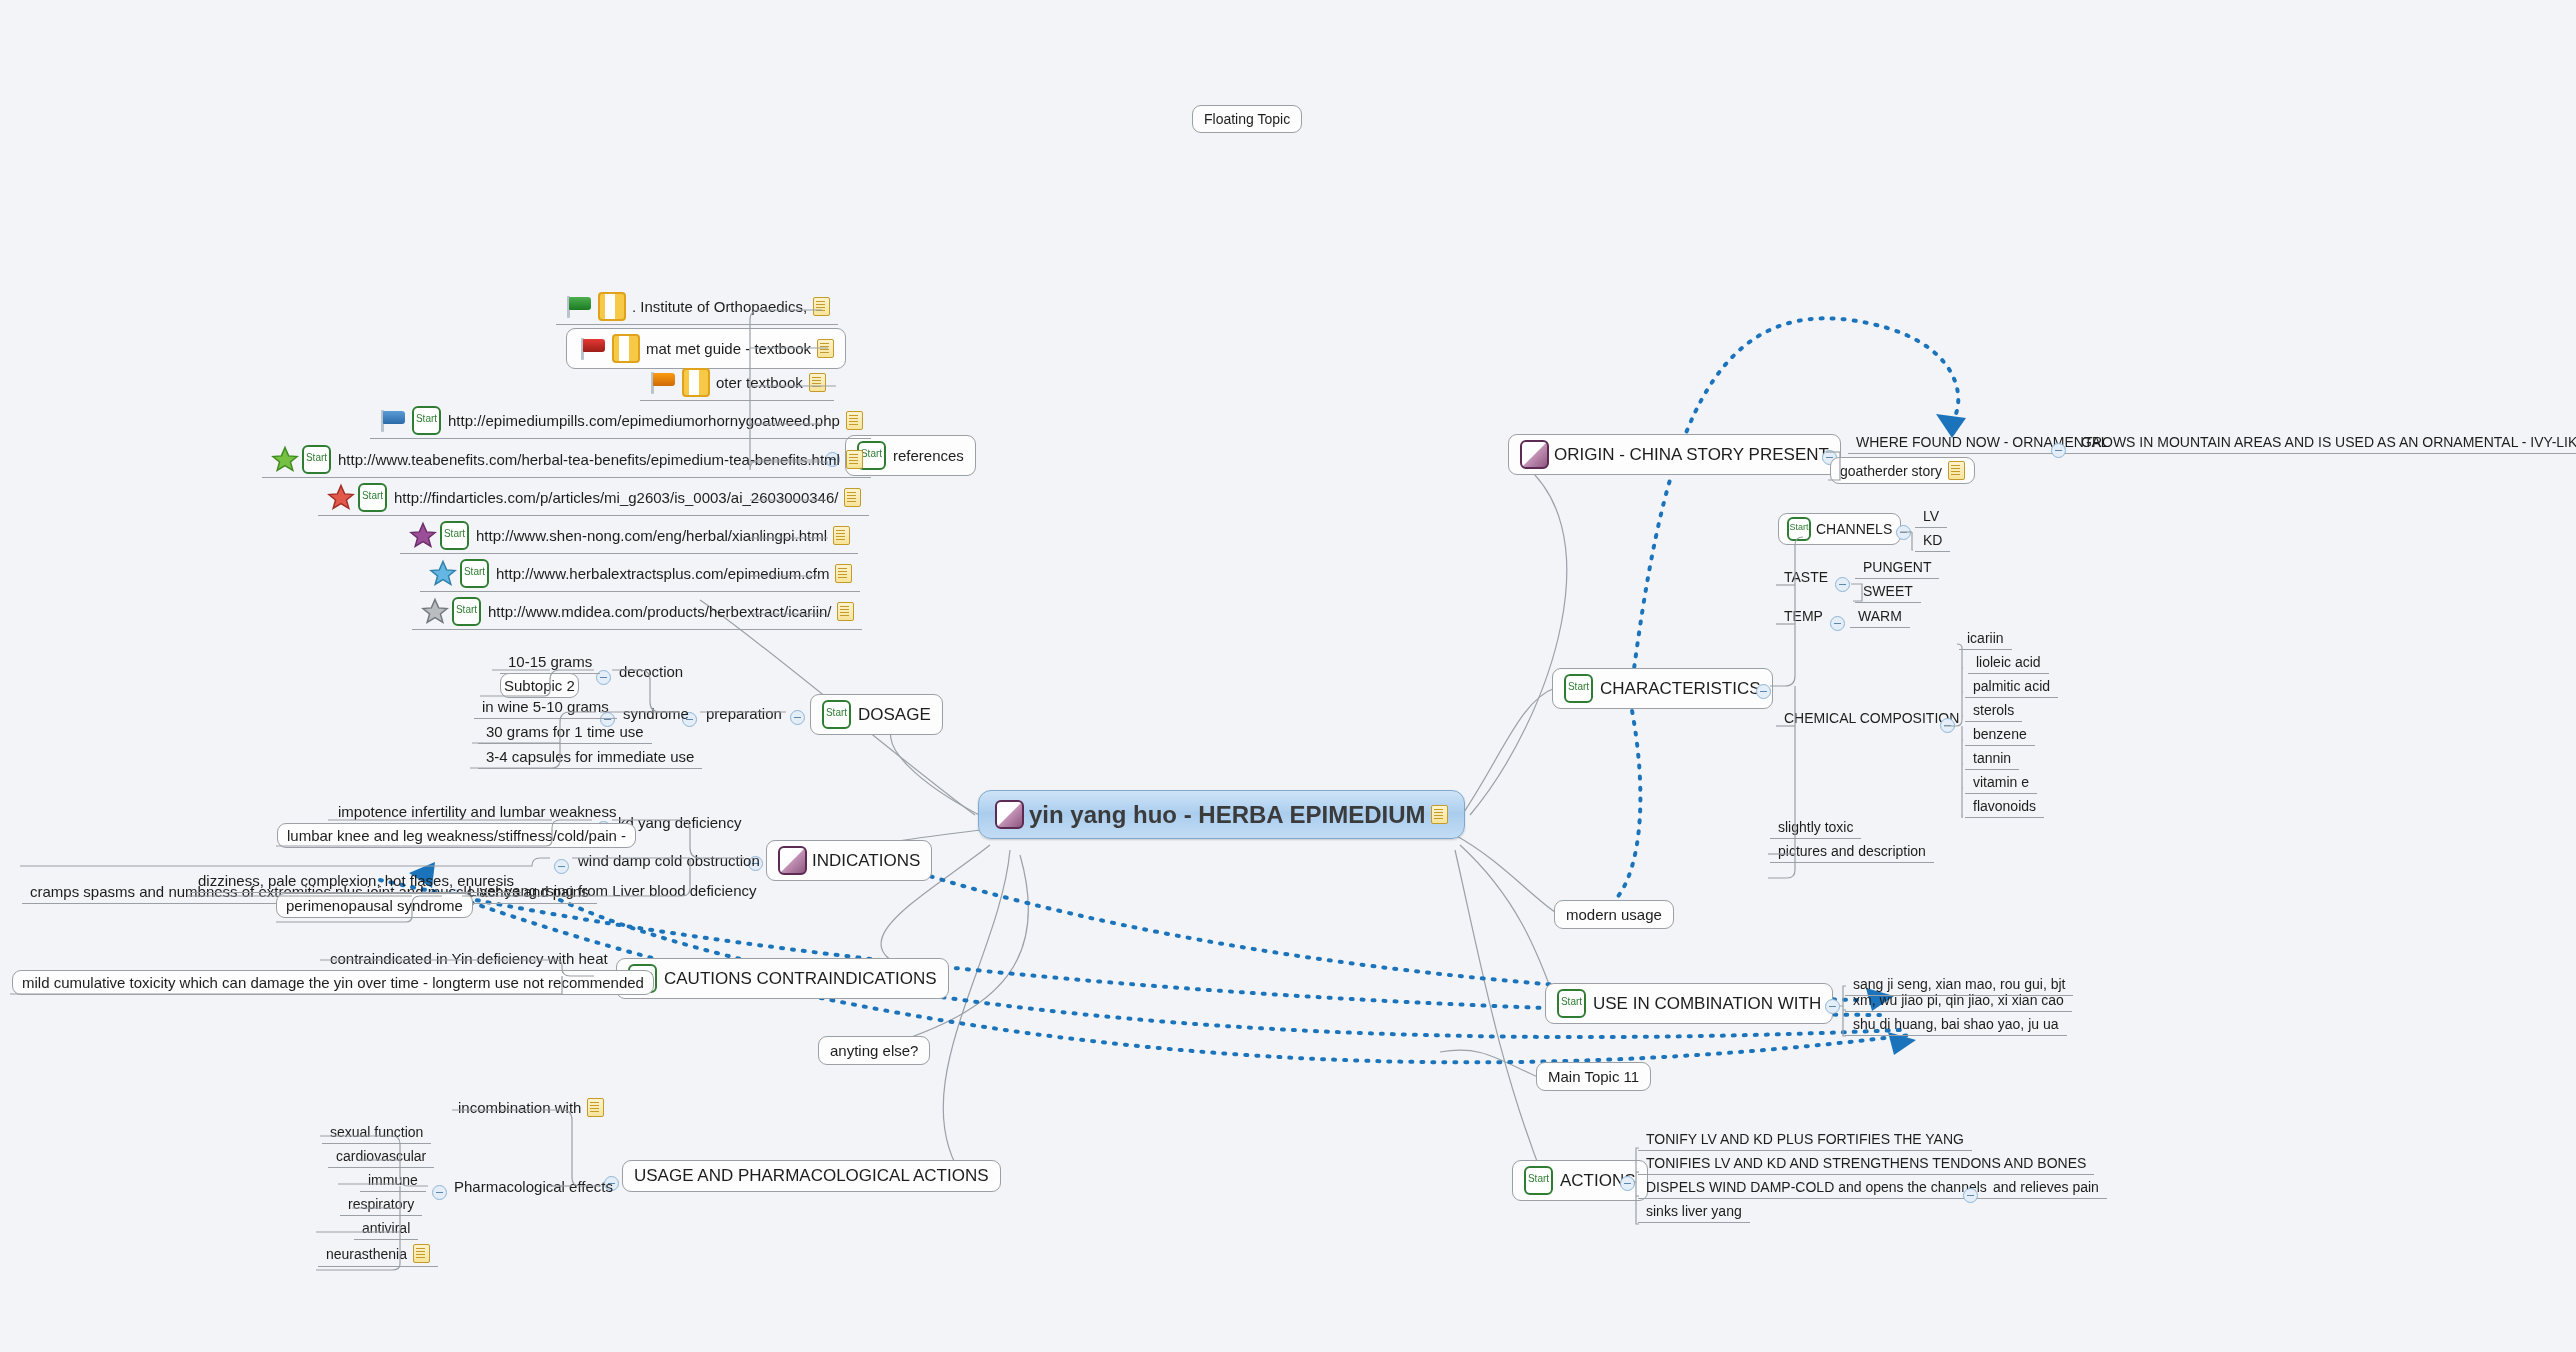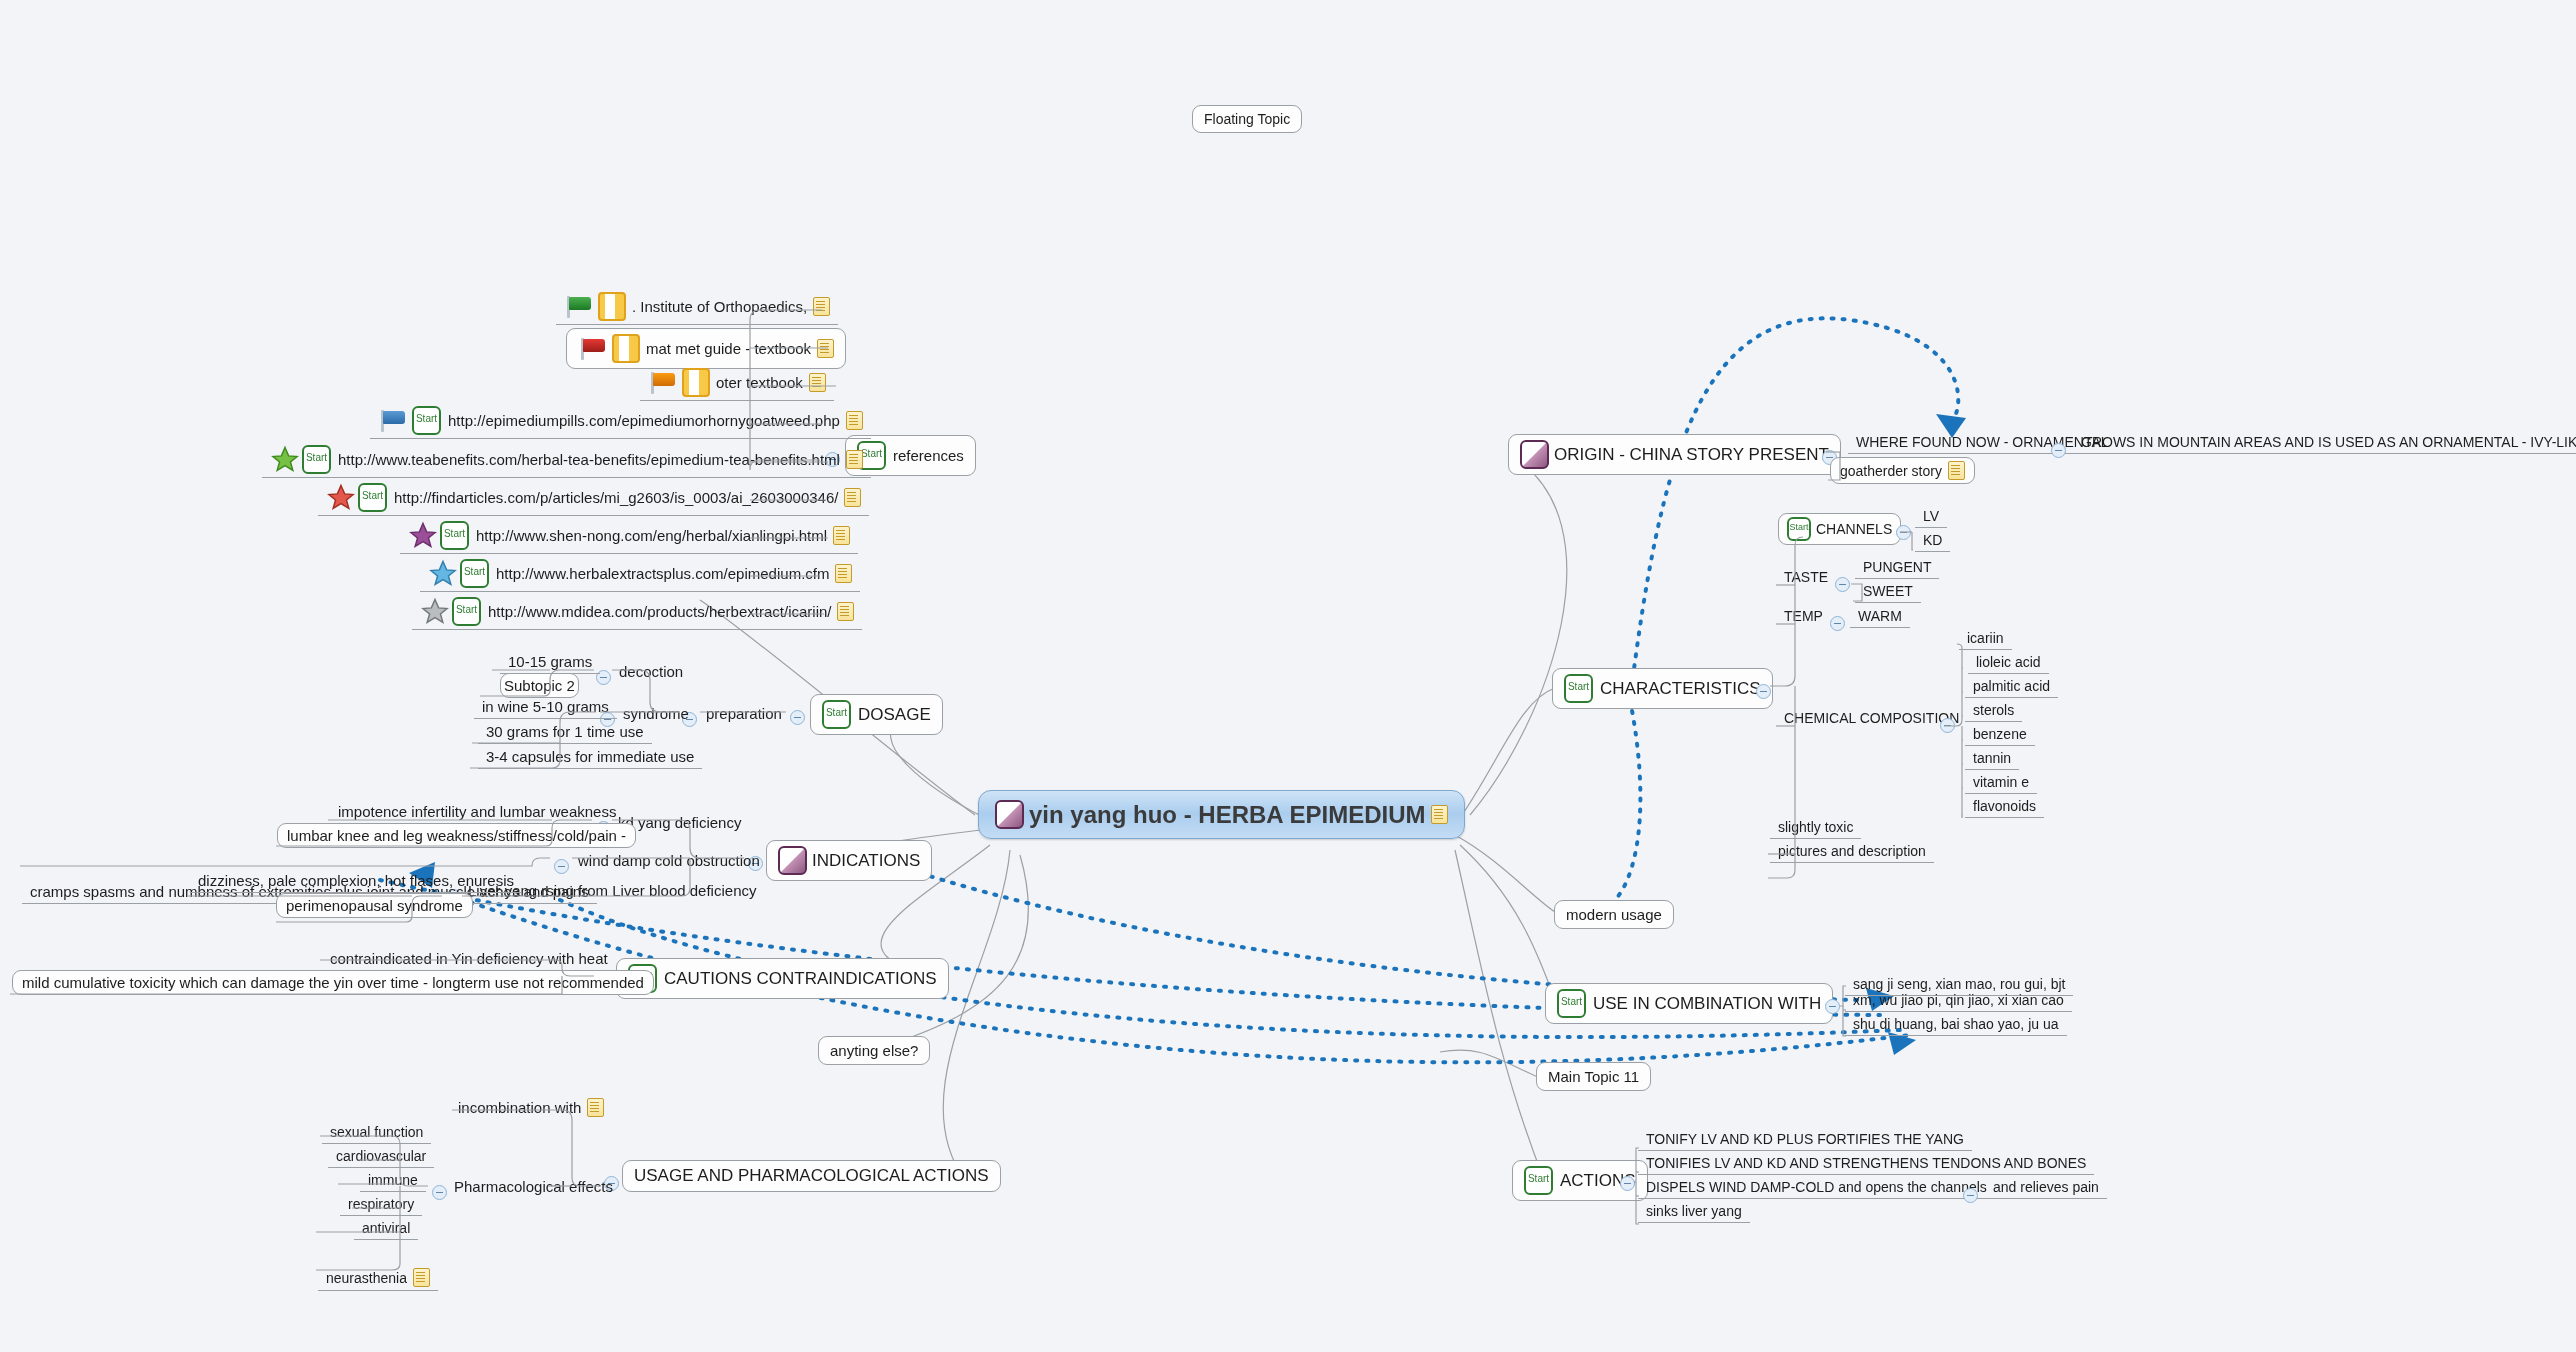--- a/index.html
+++ b/index.html
@@ -397,21 +397,21 @@
 </div>
 <div class="node under" style="left:360px;top:1170px;font-size:14px;">
   <span>immune</span>
 </div>
 <div class="node under" style="left:340px;top:1194px;font-size:14px;">
   <span>respiratory</span>
 </div>
 <div class="node under" style="left:354px;top:1218px;font-size:14px;">
   <span>antiviral</span>
 </div>
-<div class="node under" style="left:318px;top:1242px;font-size:14px;margin-top:24px;">
+<div class="node under" style="left:318px;top:1242px;font-size:14px;">
   <span>neurasthenia</span>
   <span class="ic note-ic"></span>
 </div>
 
 <svg class="links">
   <g fill="none" stroke="#9aa0a6" stroke-width="1.2">
     <path d="M600,1186 L580,1186 Q572,1186 572,1178 L572,1120 Q572,1110 562,1110 L452,1110"></path>
     <path d="M572,1186 L548,1186"></path>
     <path d="M428,1186 L408,1186 Q400,1186 400,1178 L400,1144 Q400,1136 392,1136 L320,1136"></path>
     <path d="M400,1186 L400,1264 Q400,1270 392,1270 L316,1270"></path>

